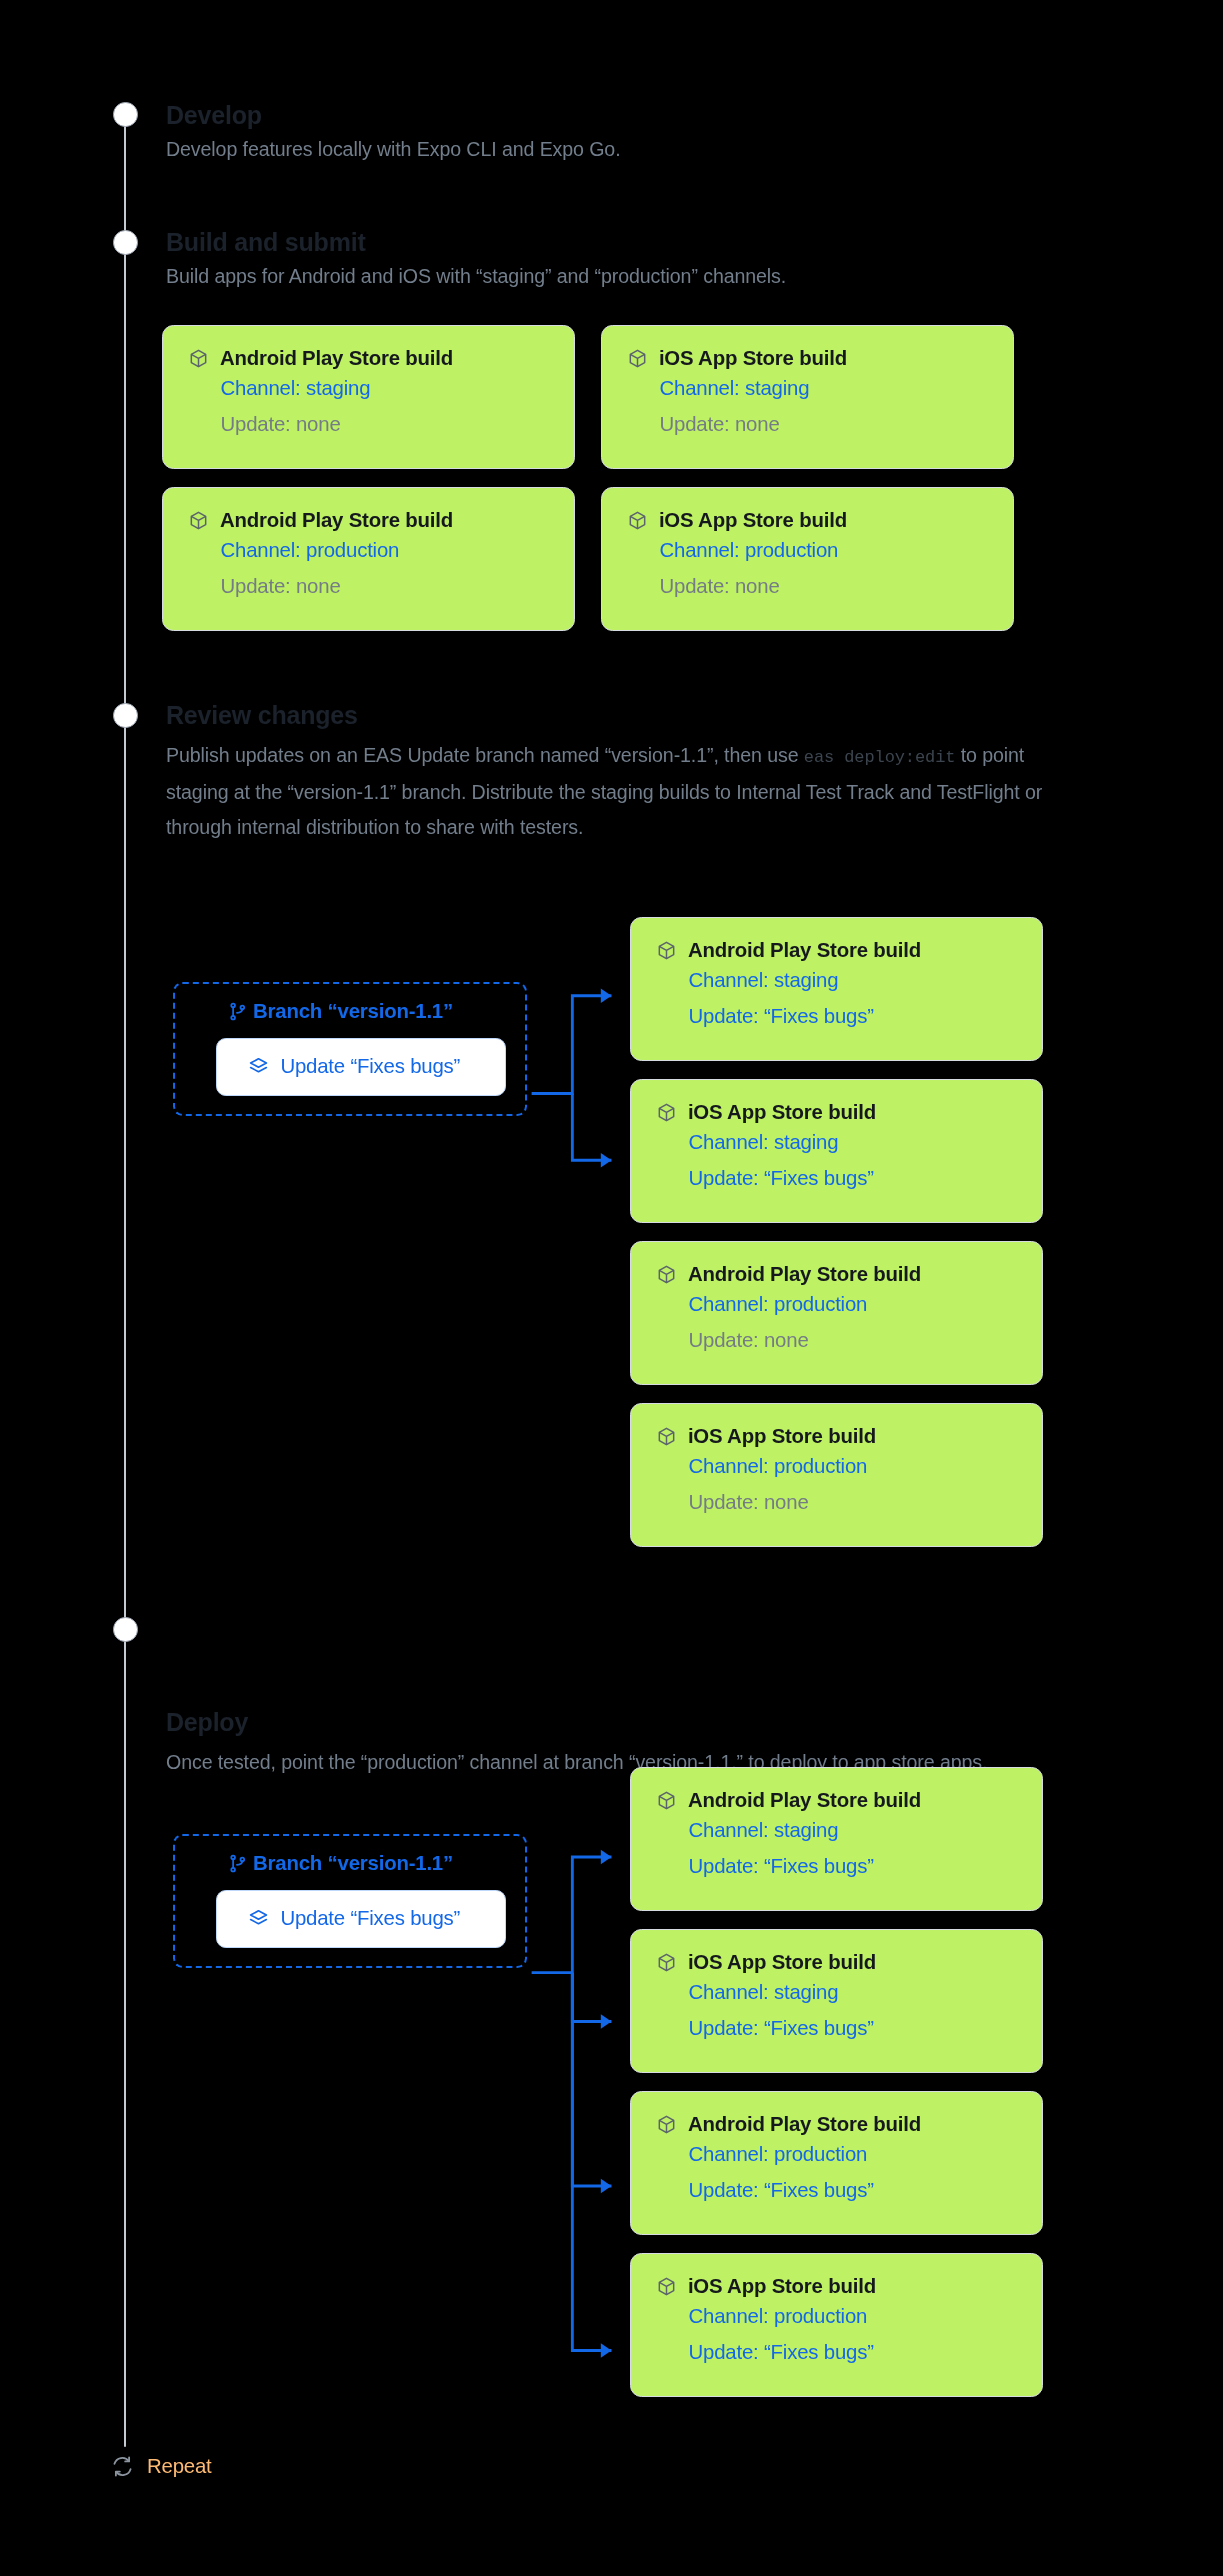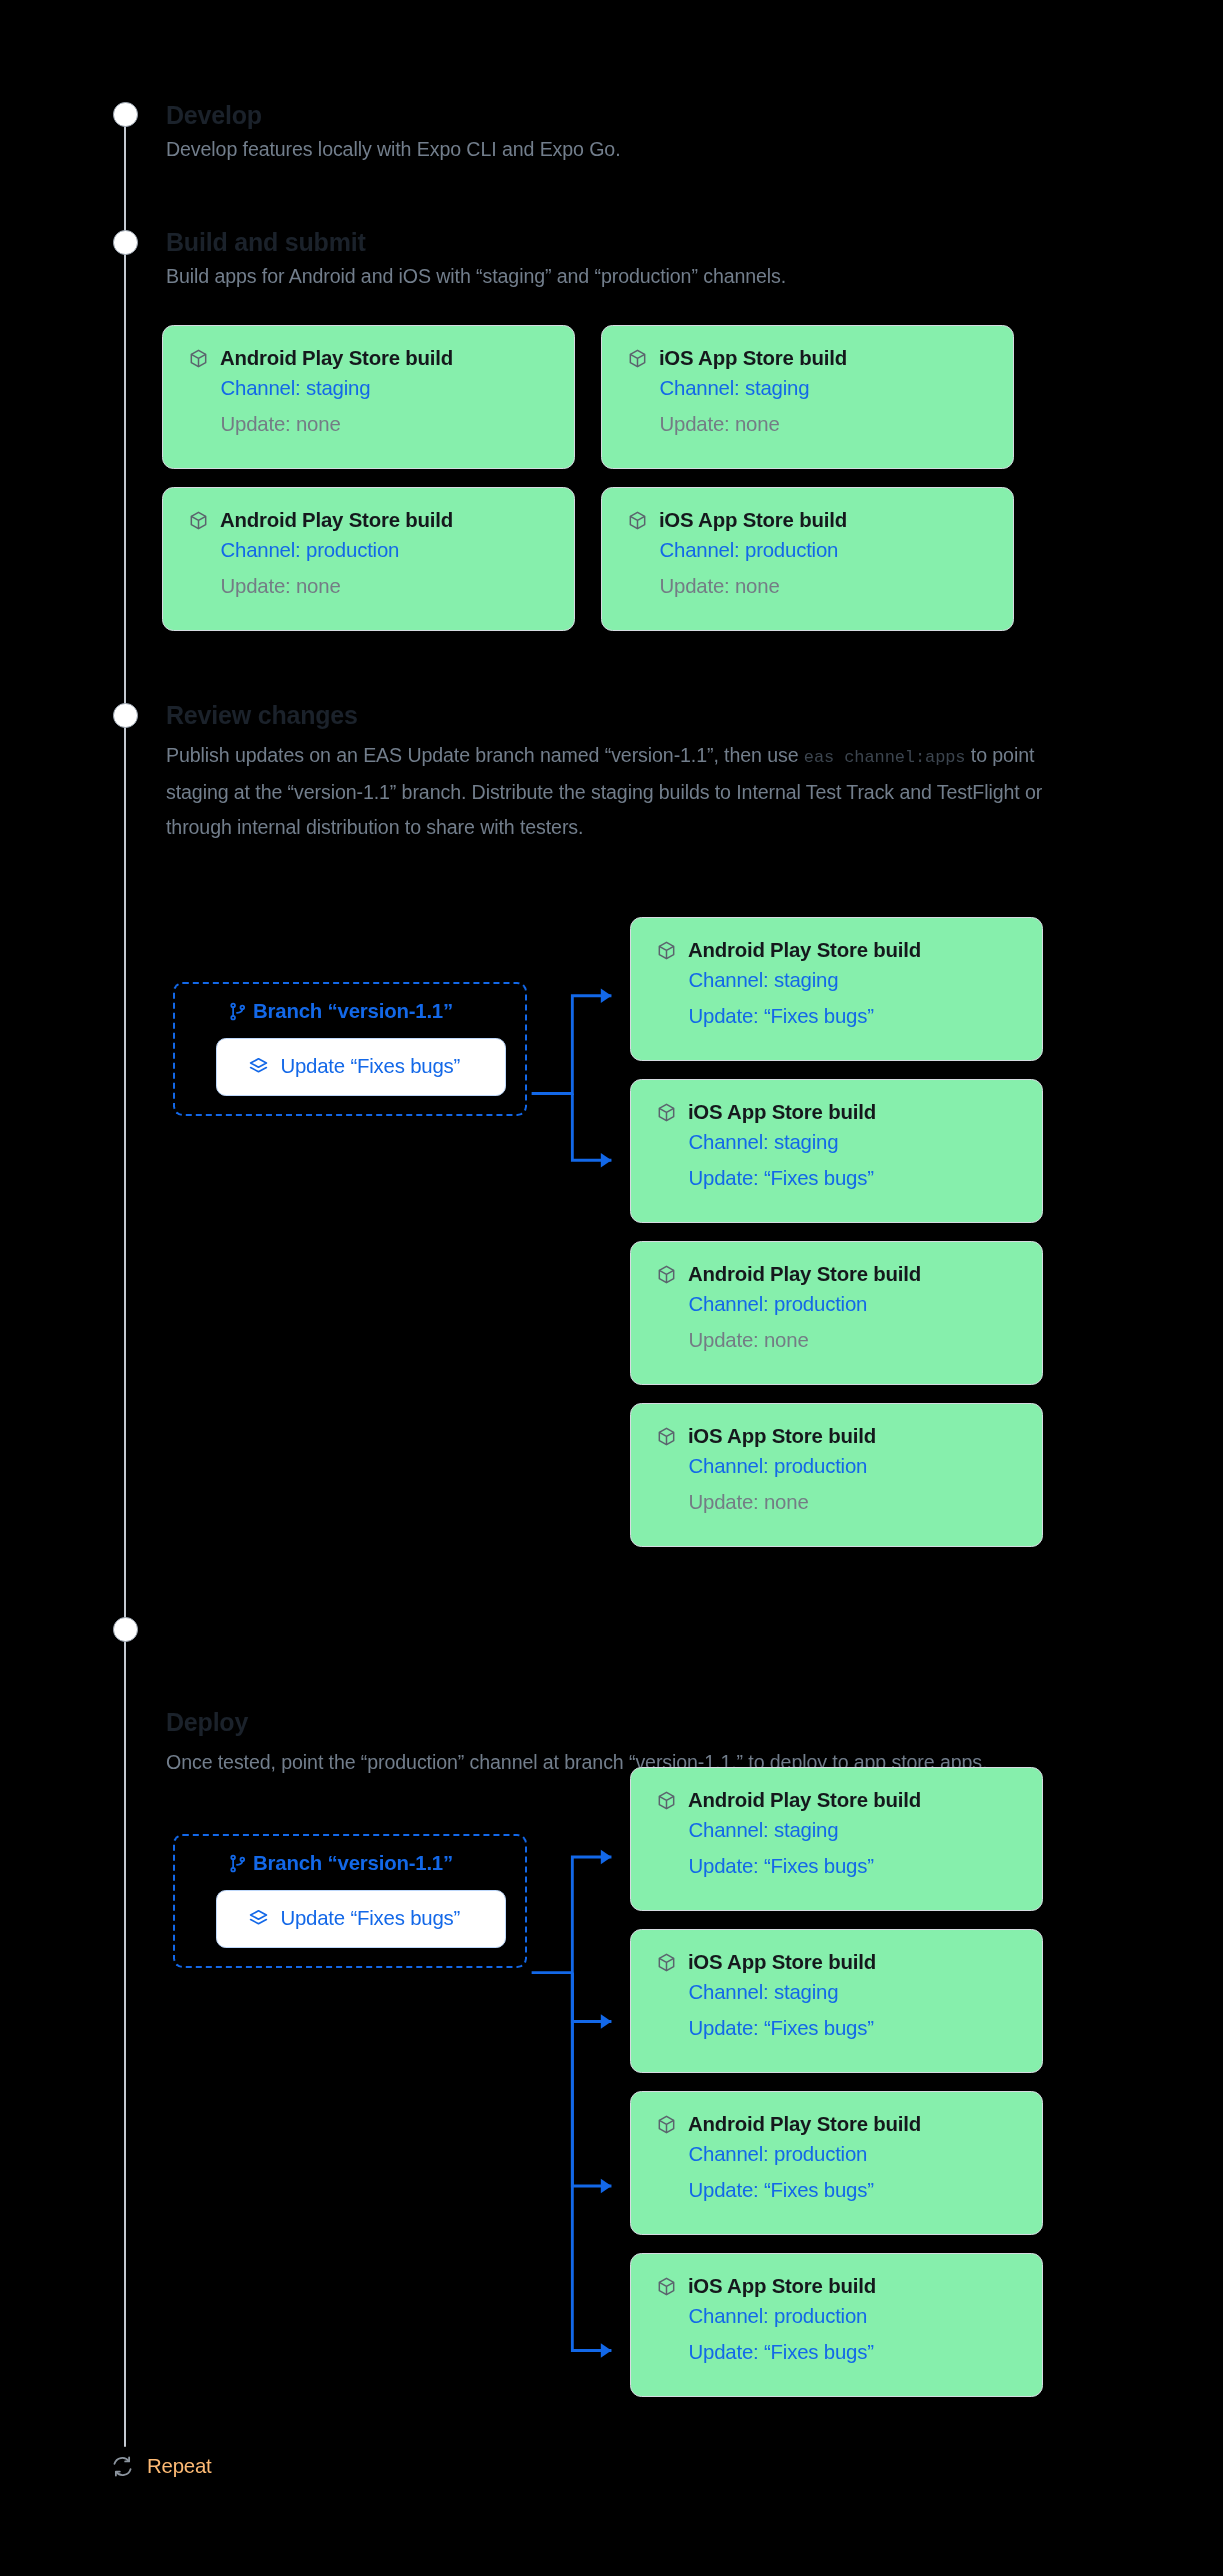--- a/index.html
+++ b/index.html
@@ -53,21 +53,21 @@
   }
   .sec-desc code {
     font-family: "Liberation Mono", monospace;
     font-size: 17px;
     color: #3c4characters;
     color: #3c454f;
   }
 
   
   .card {
-    background: #86efac;
+    background: #bef264;
     border: 1.2px solid #d6dbe1;
     border-radius: 11.4px;
     box-shadow: 0 1.6px 4.1px rgba(0,0,0,0.22);
     padding: 21px 24.5px;
     position: relative;
   }
   .card-title-row { display: flex; align-items: center; gap: 11.4px; }
   .card-icon { width: 21px; height: 21px; flex: 0 0 21px; display:block; }
   .card-title {
     font-size: 20.4px;
@@ -214,21 +214,21 @@
         </svg>
         <span class="card-title">iOS App Store build</span>
       </div>
       <div class="card-line ch-blue">Channel: production</div>
       <div class="card-line up-gray">Update: none</div>
     </div>
   </div>
 
   <div class="section" style="top:700px">
     <div class="sec-title">Review changes</div>
-    <div class="sec-desc"><span>Publish updates on an EAS Update branch named “version-1.1”, then use </span><code>eas channel:apps</code><span> to point staging at the “version-1.1” branch. Distribute the staging builds to Internal Test Track and TestFlight or through internal distribution to share with testers.</span></div>
+    <div class="sec-desc"><span>Publish updates on an EAS Update branch named “version-1.1”, then use </span><code>eas deploy:edit</code><span> to point staging at the “version-1.1” branch. Distribute the staging builds to Internal Test Track and TestFlight or through internal distribution to share with testers.</span></div>
   </div>
 
   <div class="branch-box" style="left:173px; top:982px">
     <div class="branch-head">
       <svg class="branch-icon" viewBox="0 0 24 24" fill="none" stroke="#1368e8" stroke-width="2" stroke-linecap="round" stroke-linejoin="round">
         <circle cx="7" cy="5" r="2.1"></circle>
           <circle cx="7" cy="19" r="2.1"></circle>
           <circle cx="17.5" cy="7.3" r="2.1"></circle>
         <path d="M7 7.1v9.8"></path>
           <path d="M17.5 9.4c0 3.1-3.3 3.9-6.1 4.3"></path>

